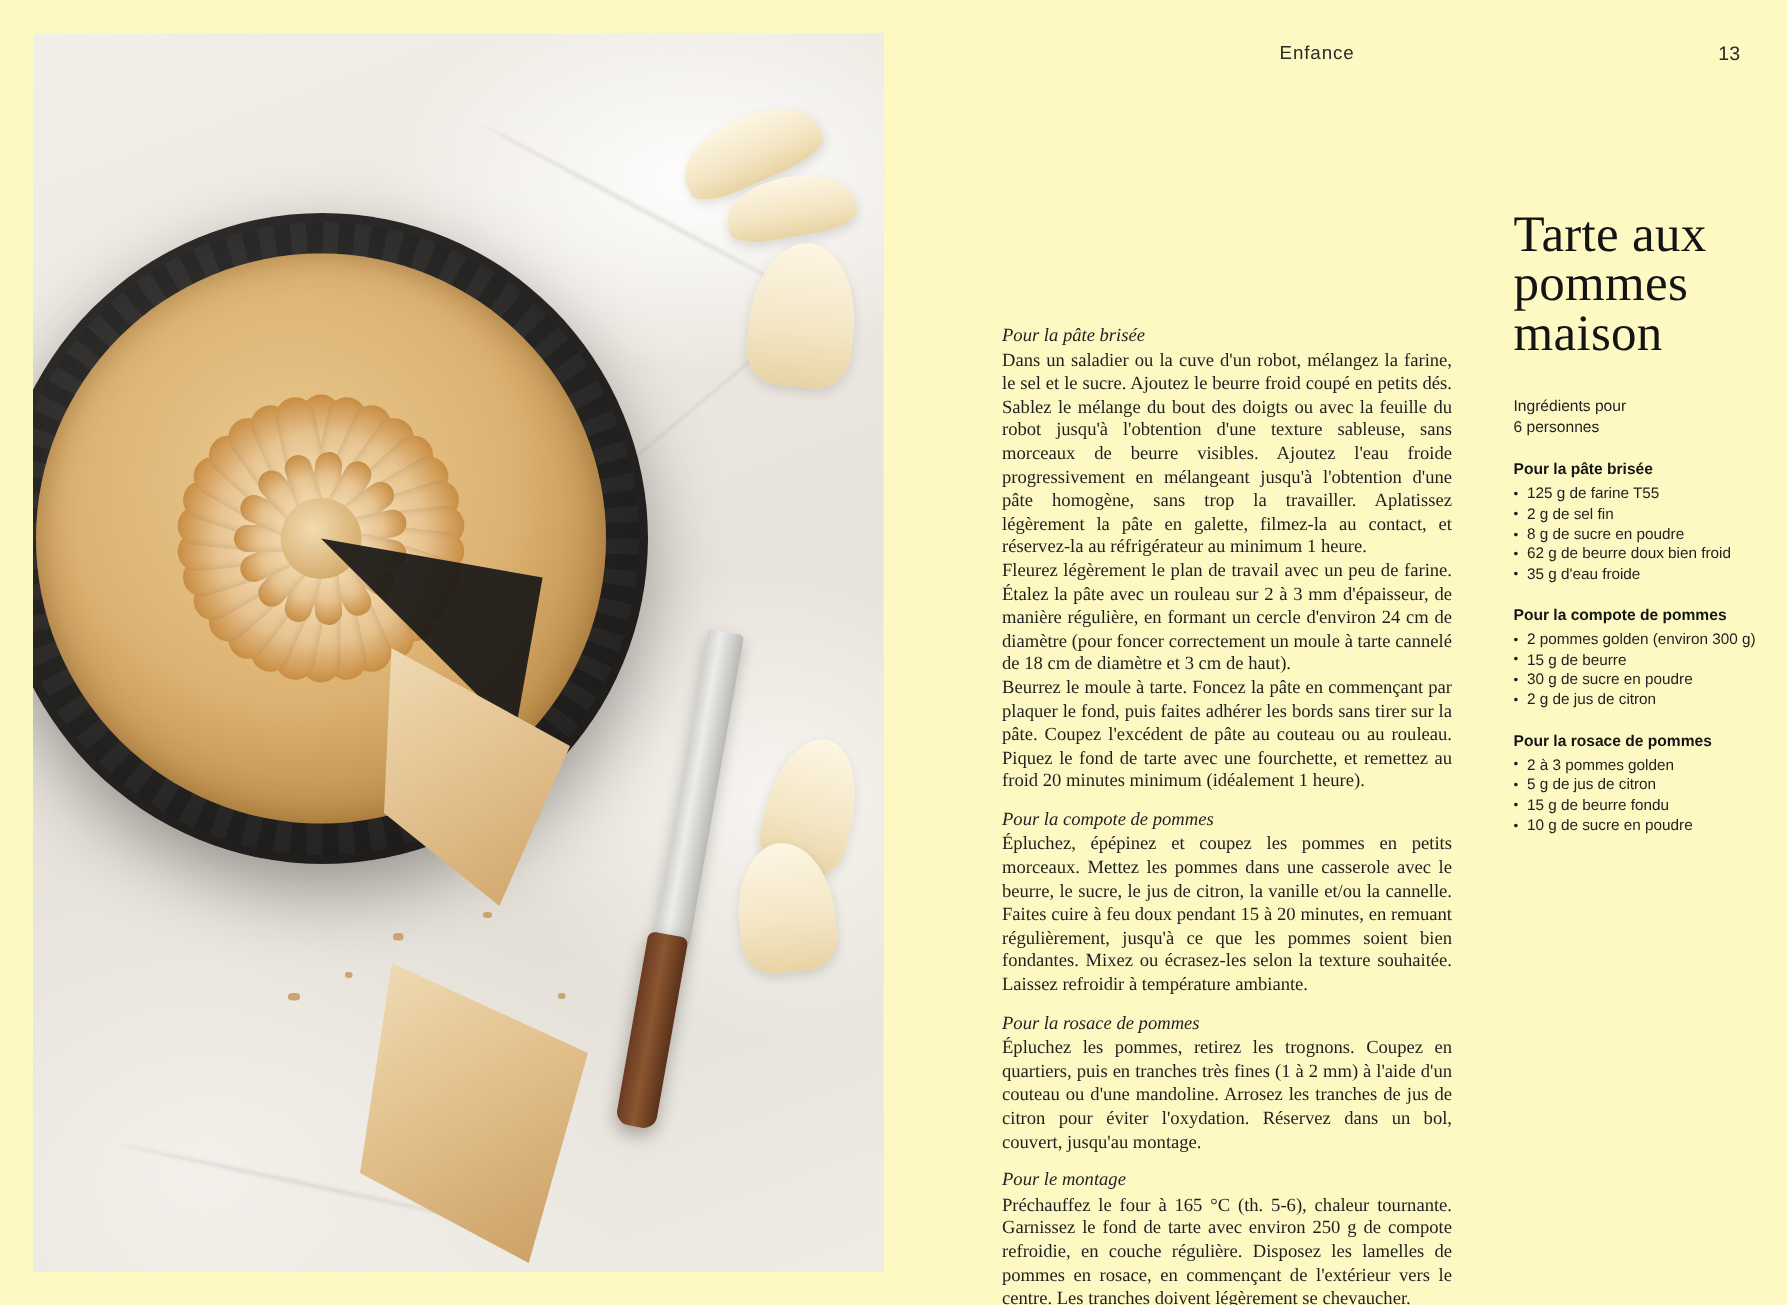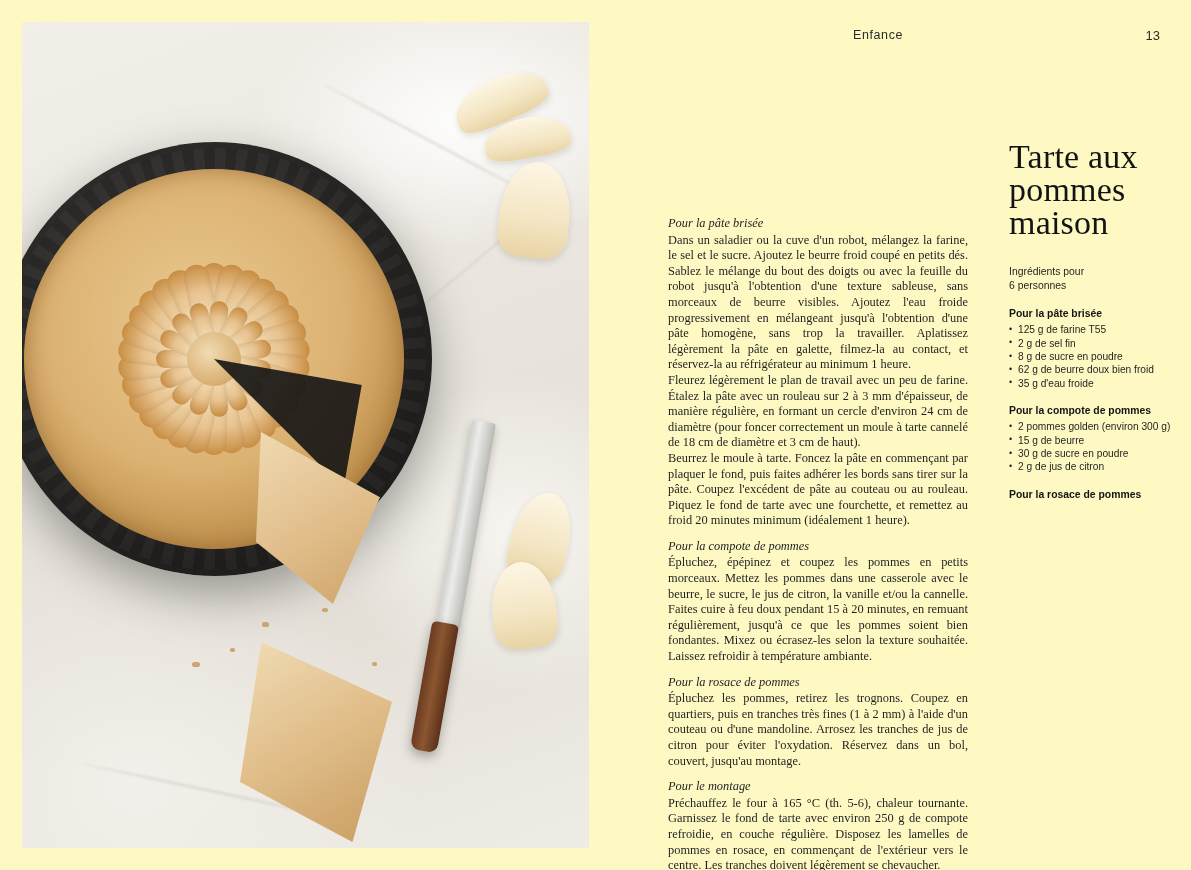--- a/index.html
+++ b/index.html
@@ -428,16 +428,22 @@
       <ul>
         <li>2 pommes golden (environ 300 g)</li>
         <li>15 g de beurre</li>
         <li>30 g de sucre en poudre</li>
         <li>2 g de jus de citron</li>
       </ul>
     </div>
 
     <div class="ing-group">
       <h4>Pour la rosace de pommes</h4>
+      <ul>
+        <li>2 à 3 pommes golden</li>
+        <li>5 g de jus de citron</li>
+        <li>15 g de beurre fondu</li>
+        <li>10 g de sucre en poudre</li>
+      </ul>
     </div>
   </div>
 
 </div>
 
 </body></html>

